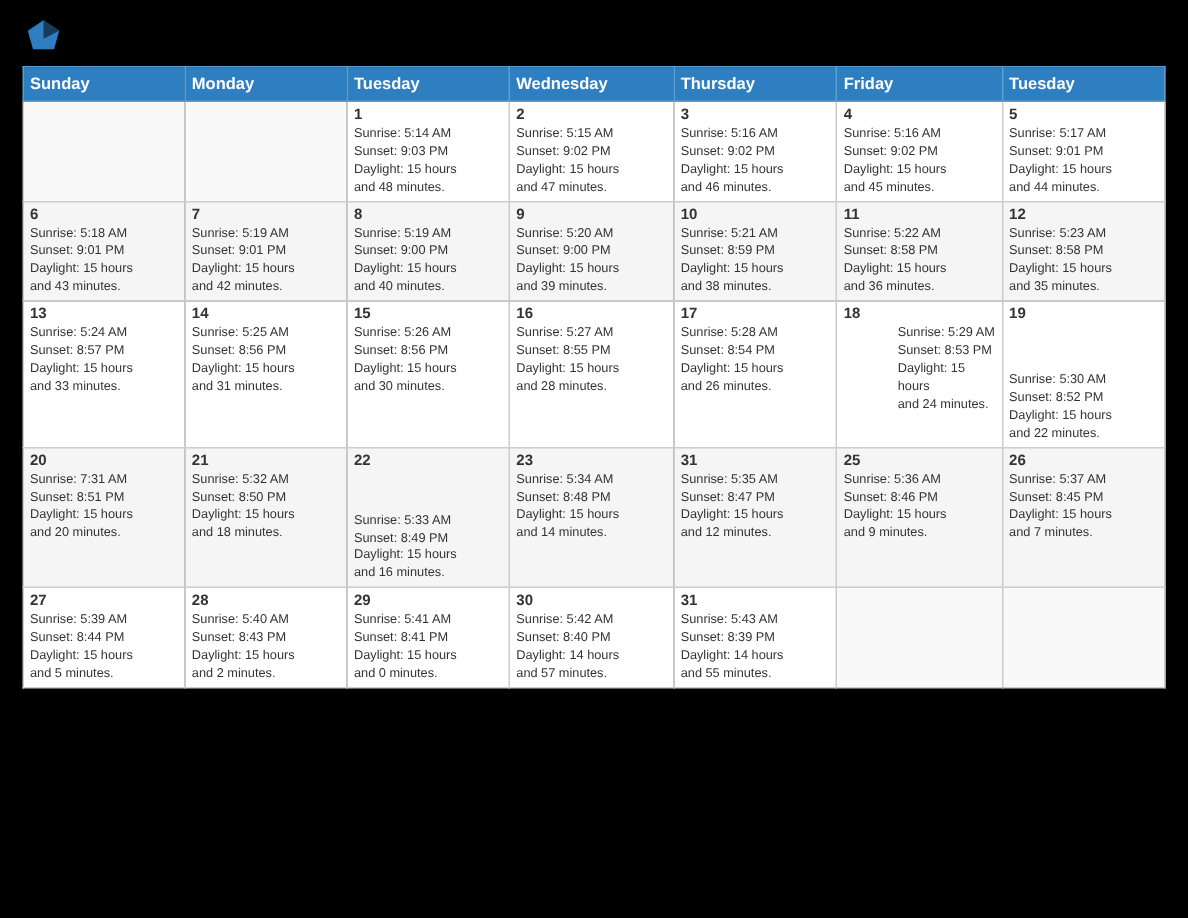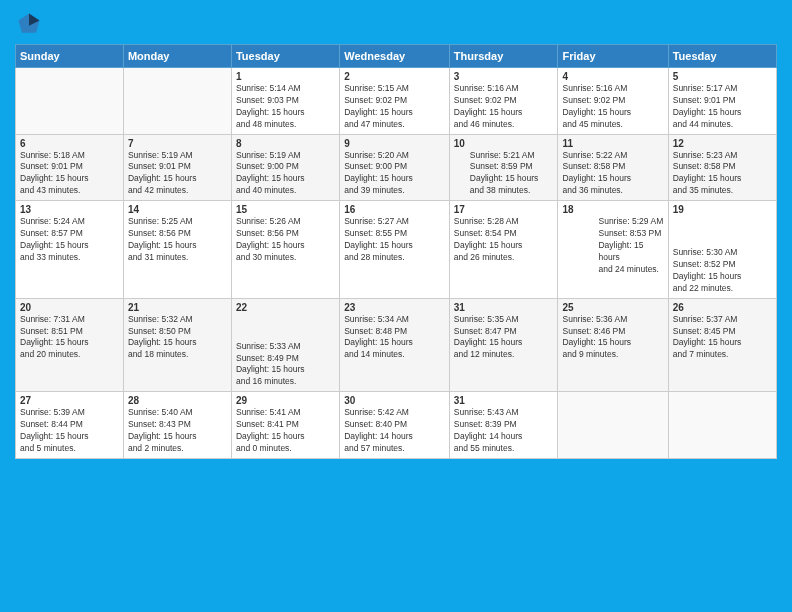--- a/index.html
+++ b/index.html
@@ -7,21 +7,21 @@
       font-family: Arial, sans-serif;
       background: #fff;
       width: 792px;
       height: 612px;
       overflow: hidden;
     }
     .page {
       width: 792px;
       min-height: 612px;
       padding: 10px 15px 10px 15px;
-      background: #0ea5e9;
+      background: #000000;
     }
     .header {
       display: flex;
       justify-content: space-between;
       align-items: flex-start;
       margin-bottom: 6px;
     }
     .logo {
       display: flex;
       align-items: center;
@@ -191,21 +191,21 @@
           </td>
           <td>
             <span class="day-num">9</span>
             <div class="day-info" style="white-space: pre-line;">Sunrise: 5:20 AM
 Sunset: 9:00 PM
 Daylight: 15 hours
 and 39 minutes.</div>
           </td>
           <td>
             <span class="day-num">10</span>
-            <div class="day-info" style="white-space: pre-line; margin-left: 16px;">Sunrise: 5:21 AM
+            <div class="day-info" style="white-space: pre-line;">Sunrise: 5:21 AM
 Sunset: 8:59 PM
 Daylight: 15 hours
 and 38 minutes.</div>
           </td>
           <td>
             <span class="day-num">11</span>
             <div class="day-info" style="white-space: pre-line;">Sunrise: 5:22 AM
 Sunset: 8:58 PM
 Daylight: 15 hours
 and 36 minutes.</div>

